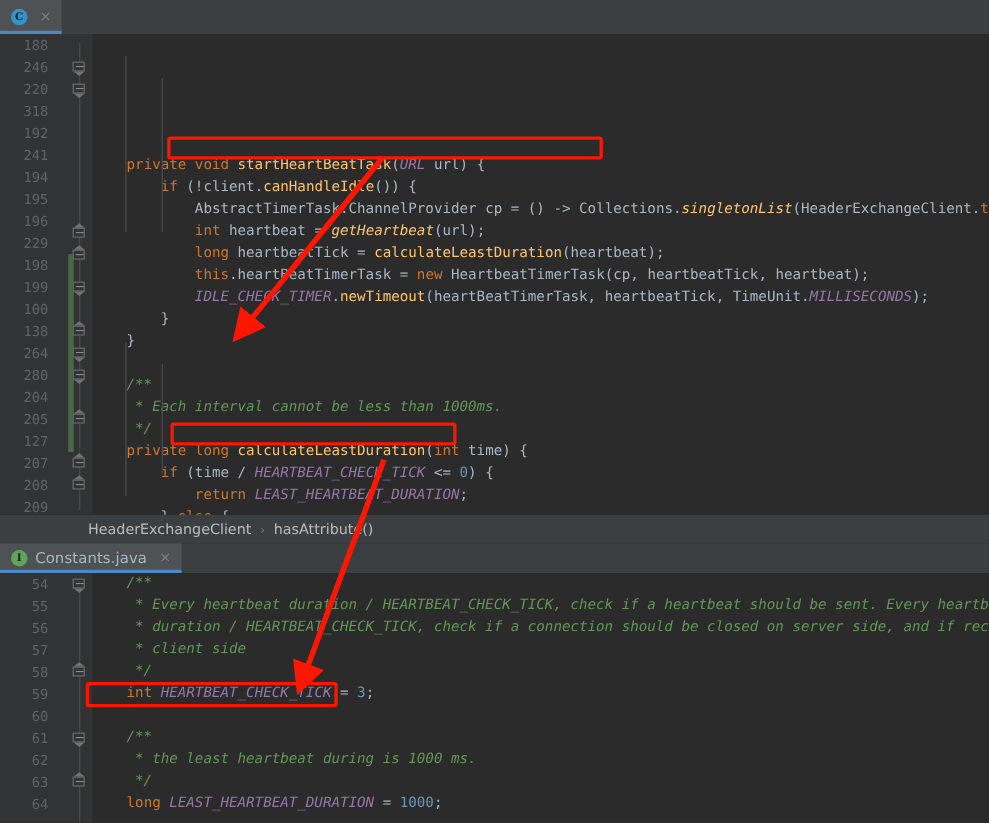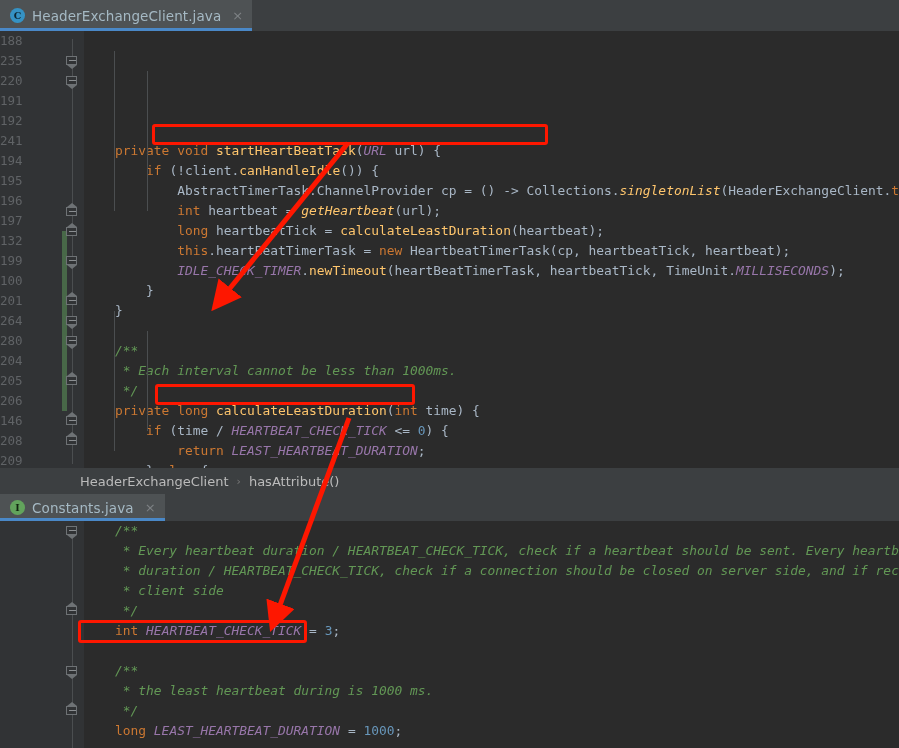--- a/index.html
+++ b/index.html
@@ -20,21 +20,21 @@
   .tab .xclose{font-size:13px;color:#7e8285;margin-left:4px;line-height:1;}
   .ficon{width:15px;height:15px;border-radius:50%;display:inline-flex;align-items:center;
          justify-content:center;font-size:9.5px;font-weight:bold;color:#1f2d35;
          font-family:"DejaVu Serif","Liberation Serif",serif;}
   .ficon.cls{background:#3592c4;color:#0d2733;}
   .ficon.iface{background:#62a35c;color:#11240f;}
 
   
   .editor{position:relative;background:#2b2b2b;overflow:hidden;}
   .gutter{position:absolute;left:0;top:0;bottom:0;width:84px;background:#313335;}
-  .lnums{position:absolute;left:0;top:0;width:50px;text-align:left;}
+  .lnums{position:absolute;left:0;top:0;width:50px;text-align:right;}
   .lnum{height:20px;line-height:20px;font-size:12.5px;color:#606366;padding-right:6px;
         font-family:"DejaVu Sans Mono","Liberation Mono",monospace;}
   .foldcol{position:absolute;left:62px;top:0;bottom:0;width:22px;}
   .foldline{position:absolute;left:10px;top:0;bottom:0;width:1px;background:#4b4e50;}
   .changebar{position:absolute;left:62px;width:5px;background:#4a6b4a;opacity:.95;}
   .fold{position:absolute;left:4px;width:13px;height:13px;}
   .fold .bx{position:absolute;left:0;top:0;width:11px;height:9px;border:1px solid #6e7275;
             background:#313335;box-sizing:border-box;}
   .fold .bx i{position:absolute;left:2px;top:3px;width:7px;height:1px;background:#8a8e91;}
   .fold.down .tip{position:absolute;left:1px;top:9px;width:0;height:0;
@@ -69,48 +69,47 @@
   svg.arrows{position:absolute;inset:0;width:899px;height:748px;}
 </style>
 </head>
 <body>
 
 <div id="app">
 
   <div class="tabbar" style="height:31px;">
     <div class="tab sel-blue">
       <span class="ficon cls">C</span>
-      <span class="tname">HeaderExchangeClient.java</span>
       <span class="xclose">×</span>
     </div>
   </div>
 
   <div class="editor" id="topEditor" style="height:437px;">
     <div class="gutter">
       <div class="lnums" id="topLnums">
           <div class="lnum">188</div>
-          <div class="lnum">235</div>
+          <div class="lnum">246</div>
           <div class="lnum">220</div>
-          <div class="lnum">191</div>
+          <div class="lnum">318</div>
           <div class="lnum">192</div>
           <div class="lnum">241</div>
           <div class="lnum">194</div>
           <div class="lnum">195</div>
           <div class="lnum">196</div>
-          <div class="lnum">197</div>
-          <div class="lnum">132</div>
+          <div class="lnum">229</div>
+          <div class="lnum">198</div>
           <div class="lnum">199</div>
           <div class="lnum">100</div>
-          <div class="lnum">201</div>
+          <div class="lnum">138</div>
           <div class="lnum">264</div>
           <div class="lnum">280</div>
           <div class="lnum">204</div>
           <div class="lnum">205</div>
-          <div class="lnum">206</div>
-          <div class="lnum">146</div>
+          <div class="lnum">127</div>
+          <div class="lnum">207</div>
           <div class="lnum">208</div>
           <div class="lnum">209</div>
         </div>
       <div class="changebar" style="top:200px;height:180px;"></div>
       <div class="foldcol">
         <div class="foldline" style="top:8px;bottom:4px;"></div>
         <div class="fold down" style="top:25px;">
           <div class="bx">
               <i></i>
             </div>
@@ -195,20 +194,33 @@
   <div class="tabbar" style="height:27px;">
     <div class="tab sel-blue">
       <span class="ficon iface">I</span>
       <span class="tname">Constants.java</span>
       <span class="xclose">×</span>
     </div>
   </div>
 
   <div class="editor" id="botEditor" style="height:227px;">
     <div class="gutter">
+      <div class="lnums" id="botLnums">
+          <div class="lnum">54</div>
+          <div class="lnum">55</div>
+          <div class="lnum">56</div>
+          <div class="lnum">57</div>
+          <div class="lnum">58</div>
+          <div class="lnum">59</div>
+          <div class="lnum">60</div>
+          <div class="lnum">61</div>
+          <div class="lnum">62</div>
+          <div class="lnum">63</div>
+          <div class="lnum">64</div>
+        </div>
       <div class="foldcol">
         <div class="foldline" style="top:8px;bottom:0px;"></div>
         <div class="fold down" style="top:5px;">
           <div class="bx">
               <i></i>
             </div>
             <div class="tip"></div>
           </div>
         <div class="fold up" style="top:85px;">
           <div class="bx">

